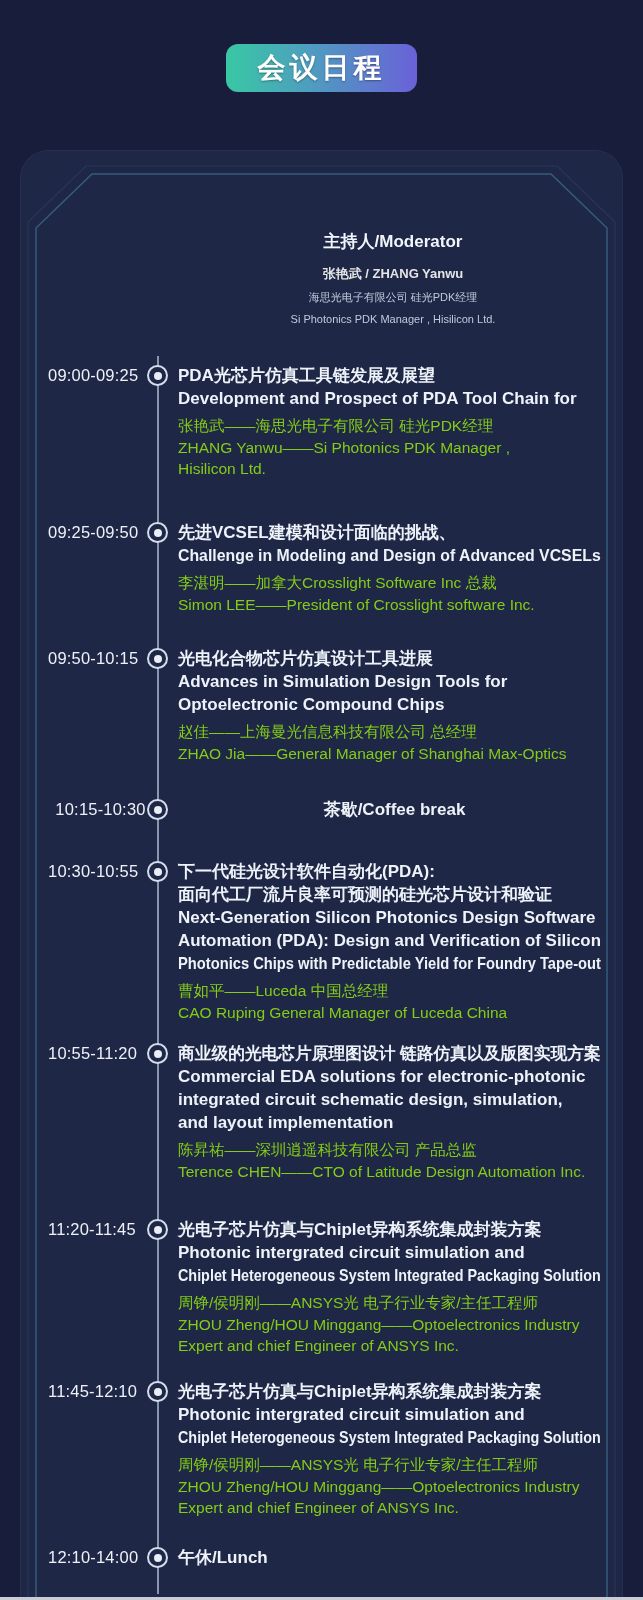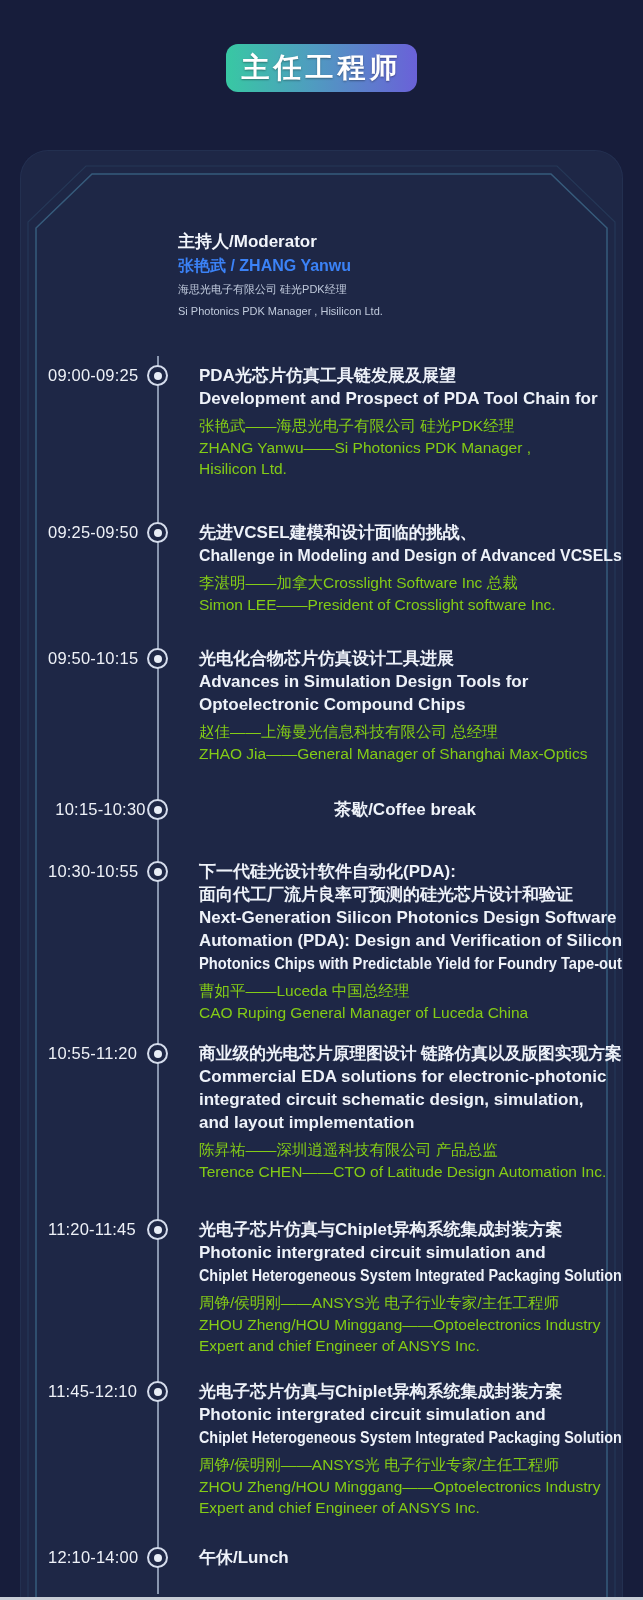--- a/index.html
+++ b/index.html
@@ -21,30 +21,30 @@
     text-shadow:0 1px 2px rgba(0,0,0,.35);
   }
   
   .panel{
     position:absolute;left:20px;right:20px;top:150px;bottom:0;
     background:#1e2746;border-radius:28px 28px 0 0;
     box-shadow:inset 0 0 0 1px rgba(90,130,180,0.10);
   }
   .frame-svg{position:absolute;left:0;top:0;width:643px;height:1600px;pointer-events:none;}
   
-  .moderator{position:absolute;left:178px;top:230px;width:430px;}
+  .moderator{position:absolute;left:178px;top:230px;width:430px;text-align:center;}
   .mod-heading{font-size:17px;font-weight:bold;line-height:24px;color:#f2f5fb;}
-  .mod-name{font-size:16px;font-weight:bold;line-height:24px;margin-top:0;color:#3b82f6;}
+  .mod-name{font-size:13px;font-weight:bold;line-height:24px;margin-top:8px;color:#e5e5e5;}
   .mod-role{font-size:11px;line-height:22px;color:#c0cadc;}
   
   .timeline-line{
     position:absolute;left:157px;top:356px;height:1238px;width:1.5px;
     background:rgba(195,210,232,0.65);
   }
-  .session{position:absolute;left:0;right:0;padding-left:21px;}
+  .session{position:absolute;left:0;right:0;}
   .session-time{
     position:absolute;left:48px;top:0;width:105px;
     font-size:16.5px;font-weight:500;line-height:23px;color:#eef1f7;
     letter-spacing:0.2px;white-space:nowrap;
   }
   .dot{
     position:absolute;left:147px;top:1px;width:17px;height:17px;
     border:2px solid #d5dcec;border-radius:50%;
     display:flex;align-items:center;justify-content:center;
     background:#1e2746;
@@ -59,21 +59,21 @@
   .title-line + .speaker-line{margin-top:5px;}
   
   .bottom-strip{position:absolute;left:0;right:0;bottom:0;height:3px;background:#c8cdd6;}
 </style>
 </head>
 <body>
 
 <div class="screen">
 
   <div class="badge">
-    <span>主任工程师</span>
+    <span>会议日程</span>
   </div>
 
   <div class="panel"></div>
 
   <svg class="frame-svg" viewBox="0 0 643 1600">
     <path d="M28,1600 L28,222 L86,166 L557,166 L615,222 L615,1600" fill="none" stroke="#4a86a8" stroke-width="1.2" opacity="0.18"></path>
     <path d="M36,1600 L36,228 L92,174 L551,174 L607,228 L607,1600" fill="none" stroke="#4a86a8" stroke-width="1.5" opacity="0.55"></path>
   </svg>
 
   <div class="moderator">

